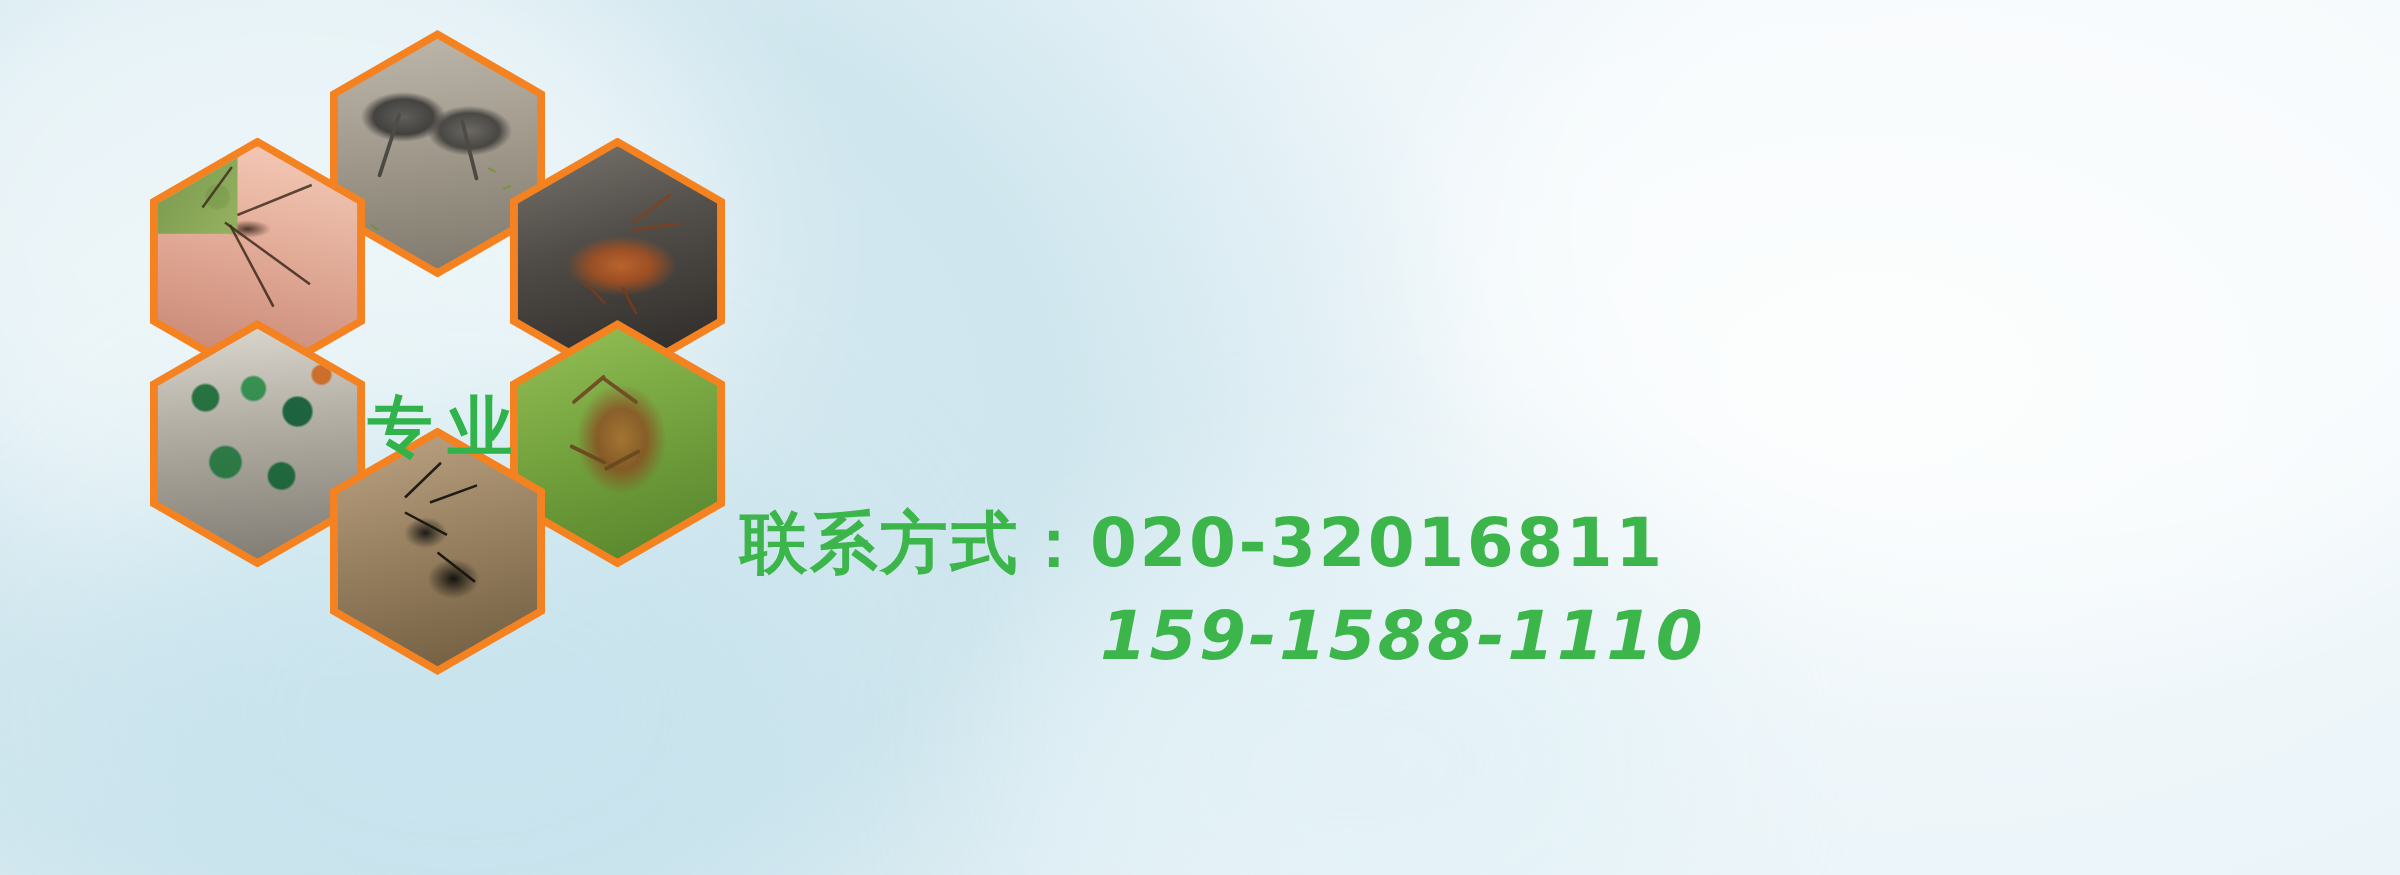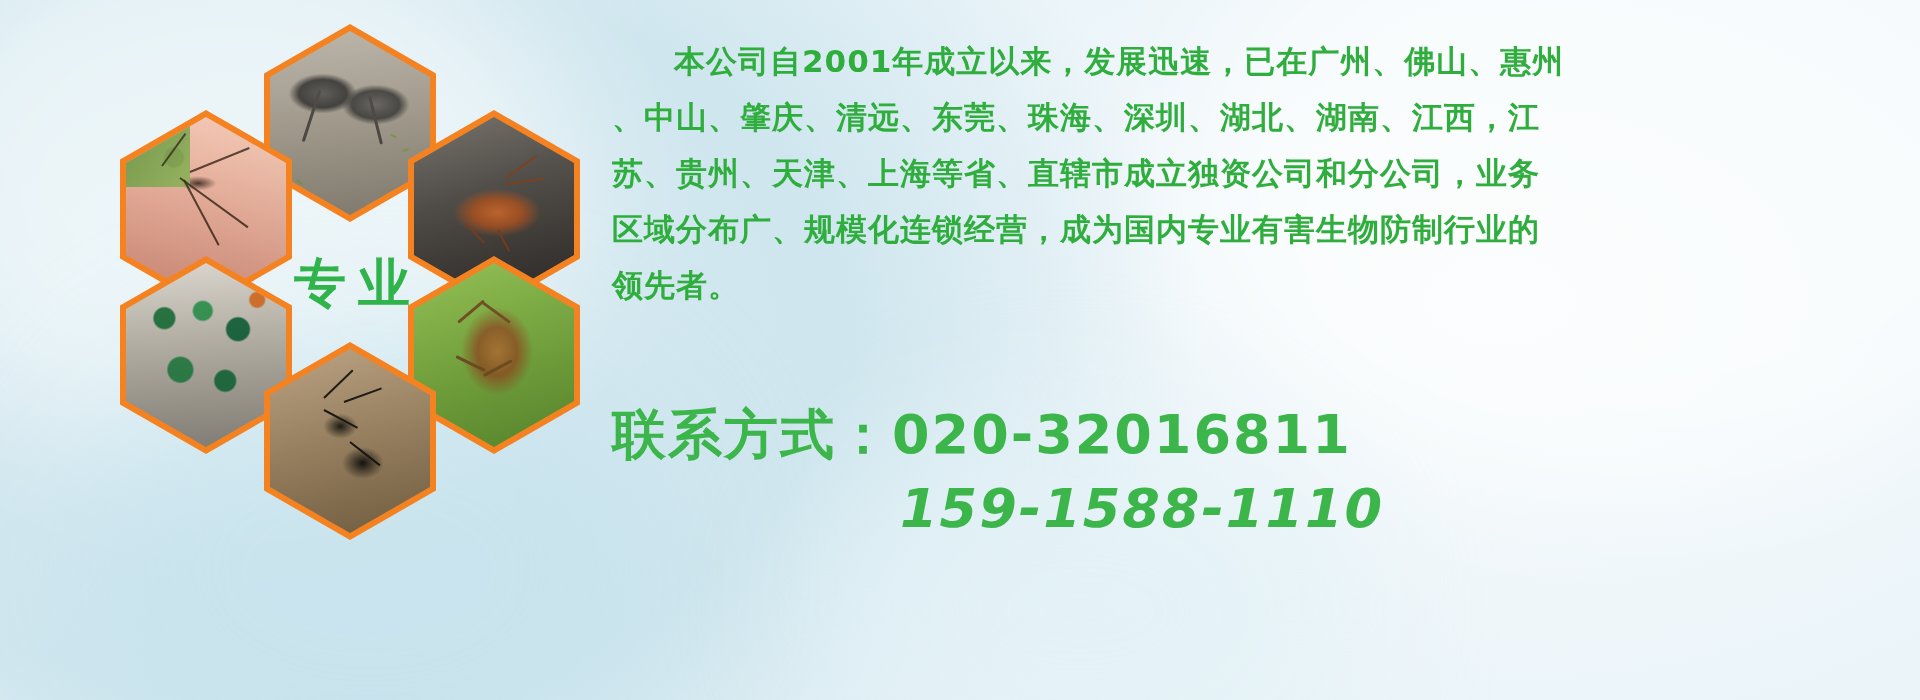--- a/index.html
+++ b/index.html
@@ -93,21 +93,21 @@
   .ph-bug{
     width:100%;height:100%;
     background:
       radial-gradient(ellipse 36px 44px at 52% 48%, #a8762f 0%, #8a5c22 55%, rgba(138,92,34,0) 100%),
       linear-gradient(150deg,#8fbc4c 0%, #79ab3d 40%, #5f9230 100%);
     position:relative;
   }
   .ph-bug .bleg{position:absolute;height:3px;background:#6d4a1b;transform-origin:left center;border-radius:2px;}
   .slogan{
     position:absolute;left:156px;top:188px;width:200px;height:170px;
-    display:flex;flex-direction:column;align-items:center;justify-content:center;
+    display:flex;flex-direction:row;align-items:flex-end;justify-content:center;
     gap:2px;
   }
   .slogan span{
     color:#2fb34a;font-size:52px;font-weight:bold;letter-spacing:12px;
     text-indent:12px;line-height:1;
     font-family:"DejaVu Sans","Liberation Sans",sans-serif;
   }
 
   
   .copy{position:absolute;left:612px;top:34px;width:1280px;}
@@ -116,21 +116,21 @@
     color:#2fae3e;
     font-size:31px;
     line-height:55px;
     font-weight:bold;
     letter-spacing:1px;
     font-family:"DejaVu Sans","Liberation Sans",sans-serif;
     white-space:nowrap;
   }
   .copy p.indent{text-indent:62px;}
 
-  .contact{position:absolute;left:612px;top:398px;width:1280px;}
+  .contact{position:absolute;left:592px;top:398px;width:1280px;}
   .contact .line1{
     color:#3cb54a;font-size:54px;font-weight:bold;letter-spacing:2px;
     line-height:74px;white-space:nowrap;
     font-family:"DejaVu Sans","Liberation Sans",sans-serif;
   }
   .contact .line2{
     color:#3cb54a;font-size:54px;font-weight:bold;letter-spacing:2px;
     line-height:74px;white-space:nowrap;padding-left:288px;
     font-family:"DejaVu Sans","Liberation Sans",sans-serif;
     font-style:italic;
@@ -209,26 +209,19 @@
           <div class="aleg" style="left:80px;top:92px;width:38px;transform:rotate(38deg);"></div>
         </div>
       </div>
     </div>
 
     <div class="slogan">
       <span>专业</span>
     </div>
   </div>
 
-  <div class="copy">
-    <p class="indent">本公司自2001年成立以来，发展迅速，已在广州、佛山、惠州</p>
-    <p>、中山、肇庆、清远、东莞、珠海、深圳、湖北、湖南、江西，江</p>
-    <p>苏、贵州、天津、上海等省、直辖市成立独资公司和分公司，业务</p>
-    <p>区域分布广、规模化连锁经营，成为国内专业有害生物防制行业的</p>
-    <p>领先者。</p>
-  </div>
 
   <div class="contact">
     <div class="line1">联系方式：020-32016811</div>
     <div class="line2">159-1588-1110</div>
   </div>
 
 </div>
 
 </body></html>

